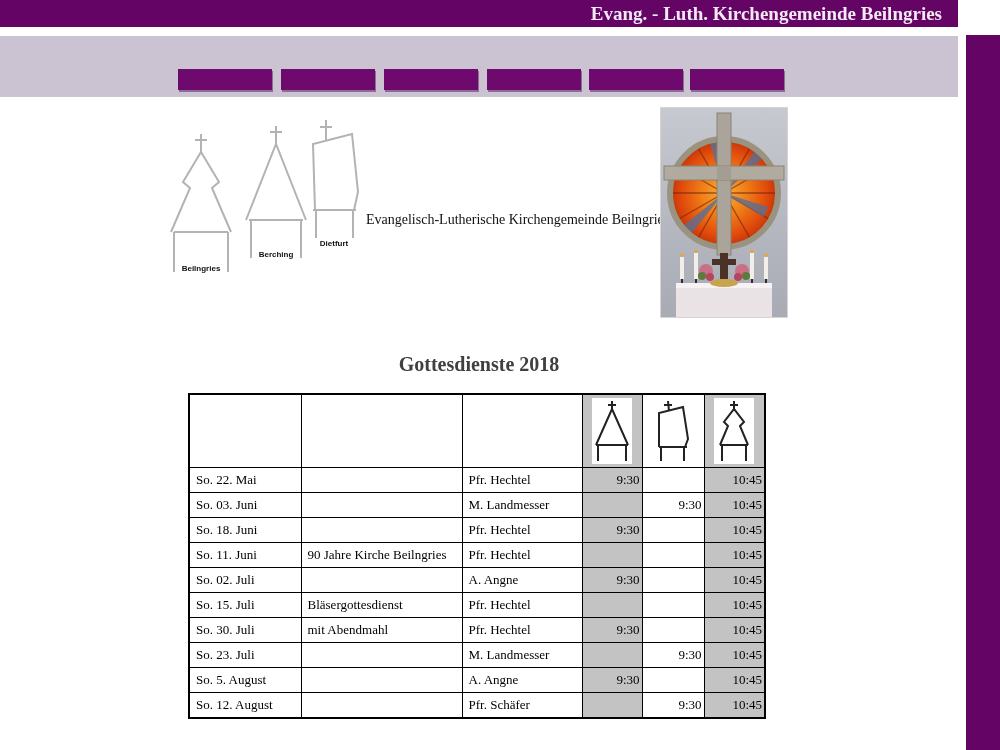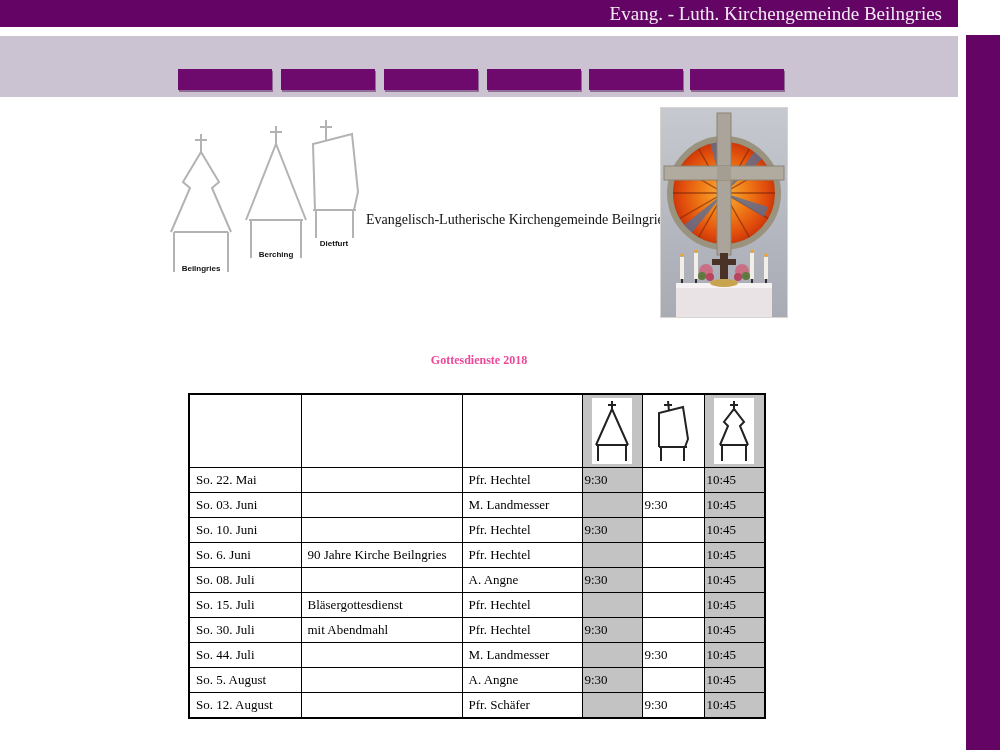--- a/index.html
+++ b/index.html
@@ -3,46 +3,46 @@
 <meta charset="utf-8">
 <style>
   html,body{margin:0;padding:0;}
   body{width:1000px;height:750px;overflow:hidden;background:#fff;
        font-family:"Liberation Serif","DejaVu Serif",serif;}
   #page{position:relative;width:1000px;height:750px;background:#fff;overflow:hidden;}
 
   
   .topbar{position:absolute;left:0;top:0;width:958px;height:27px;background:#640566;}
   .topbar .title{position:absolute;right:16px;top:0;line-height:27px;color:#f3eaf6;
-                 font-size:19px;font-weight:normal;white-space:nowrap;margin-left:24px;}
+                 font-size:19px;font-weight:bold;white-space:nowrap;margin-left:24px;}
 
   
   .navband{position:absolute;left:0;top:36px;width:958px;height:61px;background:#cbc3d1;}
   .navbtn{position:absolute;top:33px;width:94px;height:21px;background:#6e0a6e;
           box-shadow:1px 2px 0 rgba(70,3,70,.45);cursor:pointer;display:block;}
 
   
   .rightstrip{position:absolute;left:966px;top:35px;width:34px;height:715px;background:#640566;}
 
   
   .logo{position:absolute;left:168px;top:112px;}
   .introtext{position:absolute;left:366px;top:212px;font-size:14px;color:#111;white-space:nowrap;}
   .altar{position:absolute;left:660px;top:107px;width:128px;height:211px;}
 
   
   .heading{position:absolute;left:188px;top:353px;width:582px;text-align:center;
-           font-size:12px;font-weight:bold;color:#ec4899;}
+           font-size:20px;font-weight:bold;color:#404040;}
 
   
   .sched{position:absolute;left:188px;top:393px;border-collapse:collapse;
          border:2px solid #000;font-size:13px;color:#000;table-layout:fixed;}
   .sched td{border:1px solid #000;padding:0 6px;height:24px;overflow:hidden;white-space:nowrap;}
   .sched tr.hdr td{height:72px;padding:0;}
   .sched td.gray{background:#c3c3c3;}
-  .sched td.c-time{text-align:left;padding:0 2px;}
+  .sched td.c-time{text-align:right;padding:0 2px;}
   .iconwrap{width:100%;height:72px;display:flex;align-items:center;justify-content:center;}
   .iconbox{width:40px;height:66px;background:#fff;display:flex;align-items:center;justify-content:center;}
   .iconbox.nobg{background:transparent;}
 
   .churchlabel{font-family:"Liberation Sans","DejaVu Sans",sans-serif;font-weight:bold;
                font-size:8px;fill:#111;}
 </style>
 </head>
 <body>
 
@@ -243,37 +243,37 @@
       </tr>
       <tr>
         <td>So. 03. Juni</td>
         <td></td>
         <td>M. Landmesser</td>
         <td class="c-time gray"></td>
         <td class="c-time">9:30</td>
         <td class="c-time gray">10:45</td>
       </tr>
       <tr>
-        <td>So. 10. Juni</td>
-        <td></td>
-        <td>Pfr. Hechtel</td>
-        <td class="c-time gray">9:30</td>
-        <td class="c-time"></td>
-        <td class="c-time gray">10:45</td>
-      </tr>
-      <tr>
-        <td>So. 6. Juni</td>
+        <td>So. 18. Juni</td>
+        <td></td>
+        <td>Pfr. Hechtel</td>
+        <td class="c-time gray">9:30</td>
+        <td class="c-time"></td>
+        <td class="c-time gray">10:45</td>
+      </tr>
+      <tr>
+        <td>So. 11. Juni</td>
         <td>90 Jahre Kirche Beilngries</td>
         <td>Pfr. Hechtel</td>
         <td class="c-time gray"></td>
         <td class="c-time"></td>
         <td class="c-time gray">10:45</td>
       </tr>
       <tr>
-        <td>So. 08. Juli</td>
+        <td>So. 02. Juli</td>
         <td></td>
         <td>A. Angne</td>
         <td class="c-time gray">9:30</td>
         <td class="c-time"></td>
         <td class="c-time gray">10:45</td>
       </tr>
       <tr>
         <td>So. 15. Juli</td>
         <td>Bläsergottesdienst</td>
         <td>Pfr. Hechtel</td>
@@ -283,21 +283,21 @@
       </tr>
       <tr>
         <td>So. 30. Juli</td>
         <td>mit Abendmahl</td>
         <td>Pfr. Hechtel</td>
         <td class="c-time gray">9:30</td>
         <td class="c-time"></td>
         <td class="c-time gray">10:45</td>
       </tr>
       <tr>
-        <td>So. 44. Juli</td>
+        <td>So. 23. Juli</td>
         <td></td>
         <td>M. Landmesser</td>
         <td class="c-time gray"></td>
         <td class="c-time">9:30</td>
         <td class="c-time gray">10:45</td>
       </tr>
       <tr>
         <td>So. 5. August</td>
         <td></td>
         <td>A. Angne</td>

